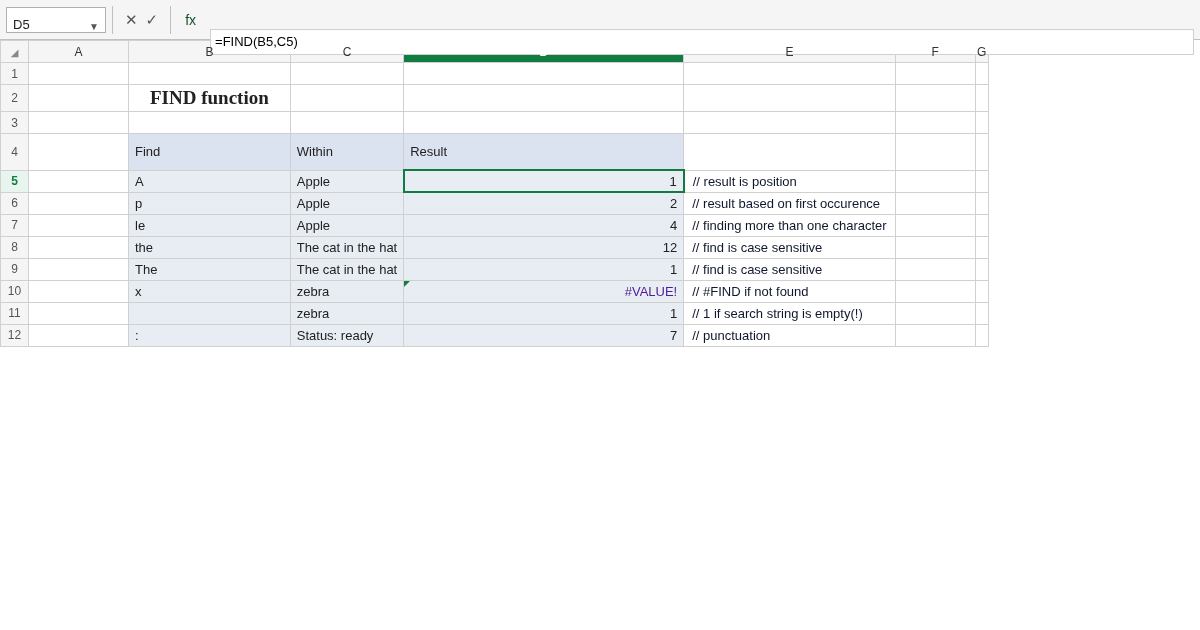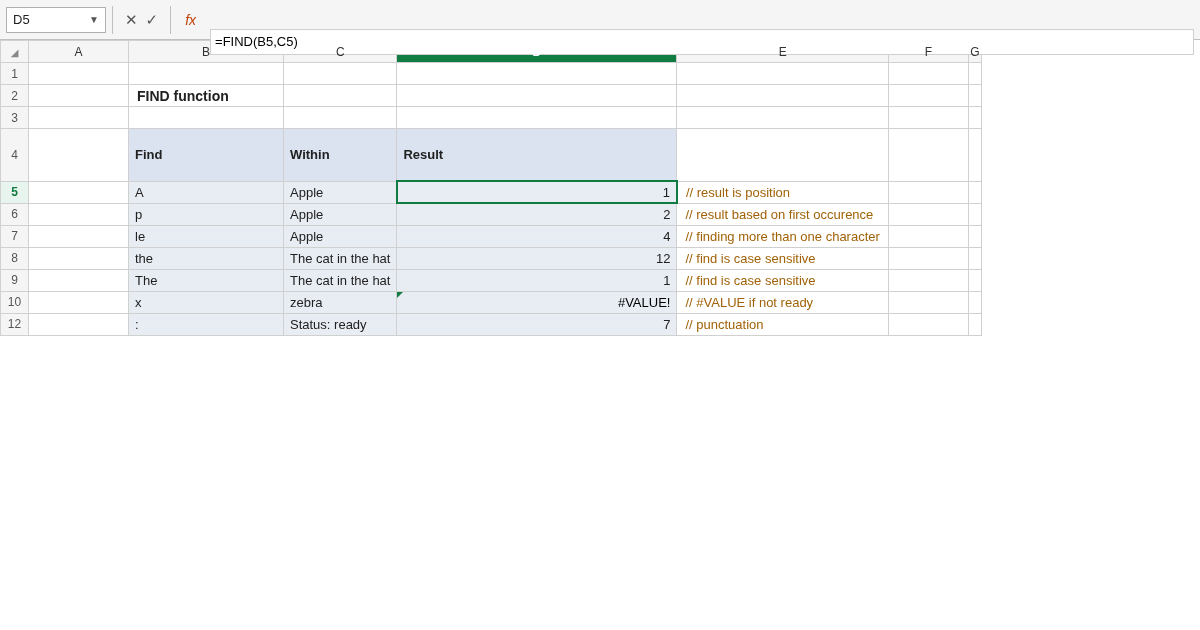--- a/index.html
+++ b/index.html
@@ -19,44 +19,43 @@
       height: 40px;
       padding: 0 6px;
       gap: 6px;
     }
     .cell-ref-box {
       width: 100px;
       height: 26px;
       border: 1px solid #b0b0b0;
       background: #fff;
       display: flex;
-      align-items: center;
+      align-items: flex-end;
       justify-content: space-between;
       padding: 0 6px;
       font-size: 13px;
     }
     .cell-ref-text { font-size: 13px; }
     .cell-ref-arrow { font-size: 10px; color: #555; }
     .formula-icons {
       display: flex;
       align-items: center;
       gap: 8px;
       padding: 0 6px;
       color: #555;
       font-size: 15px;
     }
     .formula-separator {
       width: 1px;
       height: 28px;
       background: #c0c0c0;
     }
     .fx-label {
-      font-style: italic;
       font-size: 14px;
-      color: #c2410c;
+      color: #14532d;
       padding: 0 8px;
     }
     .formula-input {
       flex: 1;
       height: 26px;
       border: none;
       background: #fff;
       font-size: 13px;
       padding: 0 4px;
       border: 1px solid #d0d0d0;
@@ -132,51 +131,52 @@
       background: #e8edf4;
       padding: 2px 6px;
     }
     .data-cell-right {
       background: #e8edf4;
       text-align: right;
       padding: 2px 6px;
     }
     .data-cell-header {
       background: #dce3f0;
-      font-weight: bold;
-      padding: 18px 6px;
+      font-weight: normal;
+      padding: 10px 6px;
     }
 
     
     .active-cell {
       border: 2px solid #107c41 !important;
       background: #fff;
       position: relative;
     }
 
     
     .error-cell {
       background: #e8edf4;
       text-align: right;
       padding: 2px 6px;
-      color: #000000;
+      color: #4c1d95;
     }
 
     
     .comment-cell {
       padding: 2px 8px;
-      color: #a16207;
+      color: #0f172a;
       font-size: 13px;
     }
 
     
     .title-cell {
       font-weight: bold;
-      font-size: 14px;
-      padding: 2px 8px;
+      font-size: 19px;
+      padding: 2px 21px;
+      font-family: Liberation Serif, serif;
     }
 
     
     .error-indicator {
       position: relative;
     }
     .error-indicator::before {
       content: '';
       position: absolute;
       top: 0;
@@ -342,25 +342,35 @@
         <td class="cell"></td>
         <td class="cell"></td>
       </tr>
 
       <tr>
         <td class="row-num">10</td>
         <td class="cell"></td>
         <td class="data-cell">x</td>
         <td class="data-cell">zebra</td>
         <td class="error-cell error-indicator">#VALUE!</td>
-        <td class="comment-cell">// #VALUE if not ready</td>
-        <td class="cell"></td>
-        <td class="cell"></td>
-      </tr>
-
+        <td class="comment-cell">// #FIND if not found</td>
+        <td class="cell"></td>
+        <td class="cell"></td>
+      </tr>
+
+      <tr>
+        <td class="row-num">11</td>
+        <td class="cell"></td>
+        <td class="empty-data"></td>
+        <td class="data-cell">zebra</td>
+        <td class="num-cell">1</td>
+        <td class="comment-cell">// 1 if search string is empty(!)</td>
+        <td class="cell"></td>
+        <td class="cell"></td>
+      </tr>
 
       <tr>
         <td class="row-num">12</td>
         <td class="cell"></td>
         <td class="data-cell">:</td>
         <td class="data-cell">Status: ready</td>
         <td class="num-cell">7</td>
         <td class="comment-cell">// punctuation</td>
         <td class="cell"></td>
         <td class="cell"></td>

